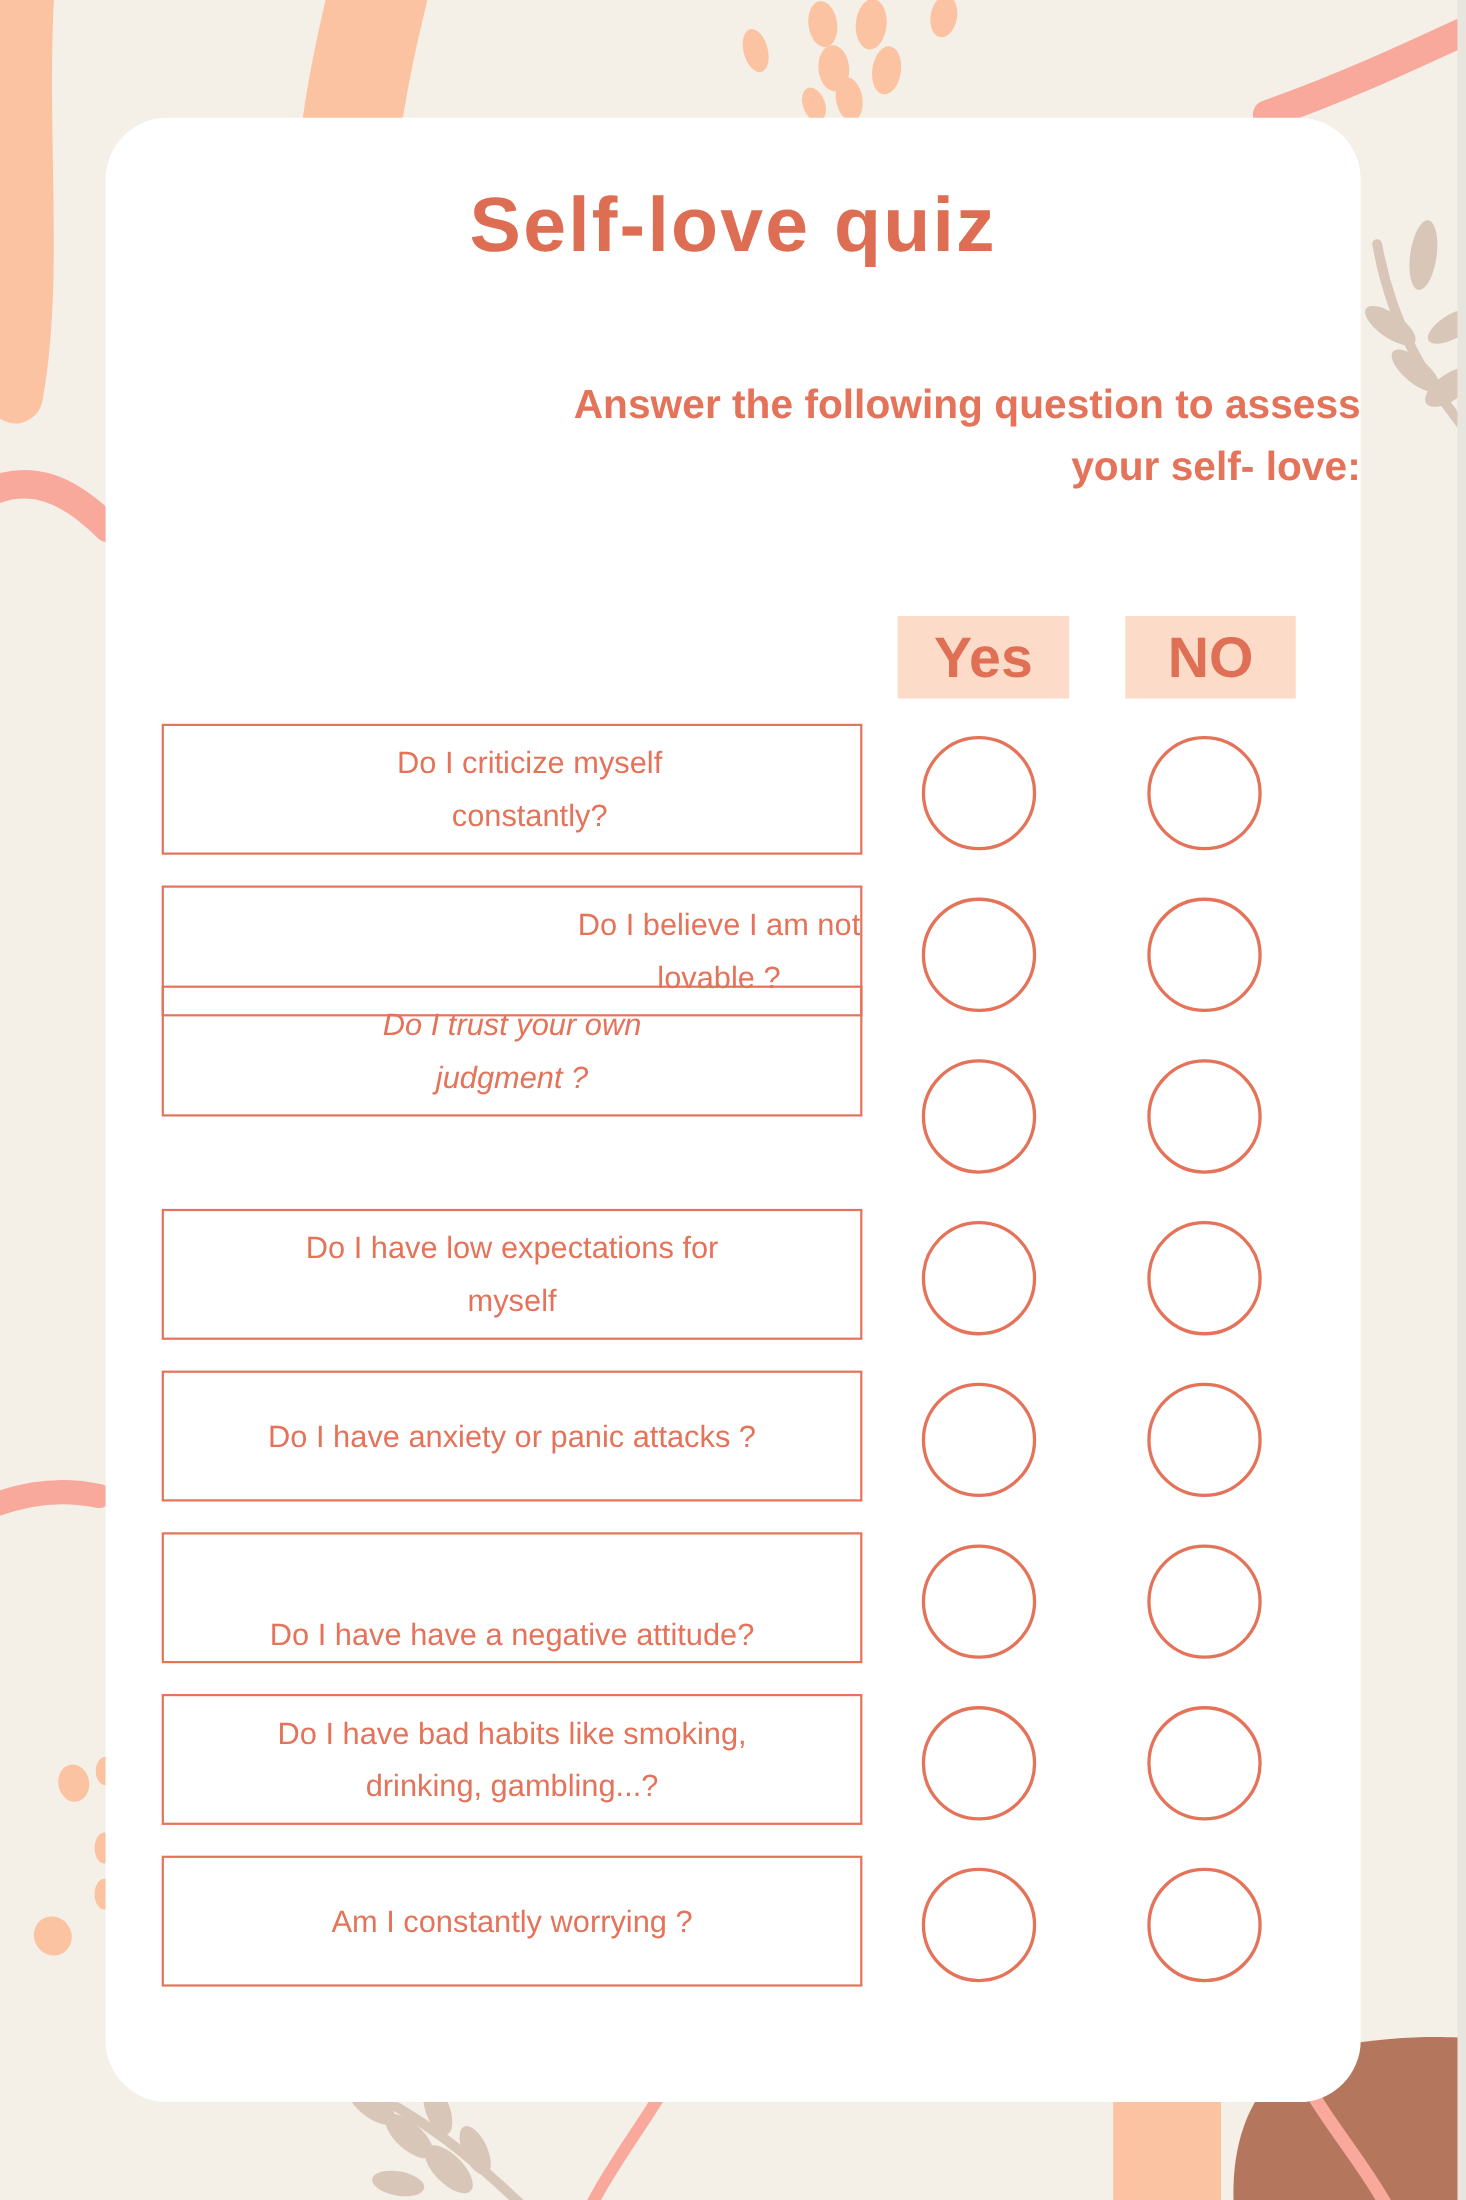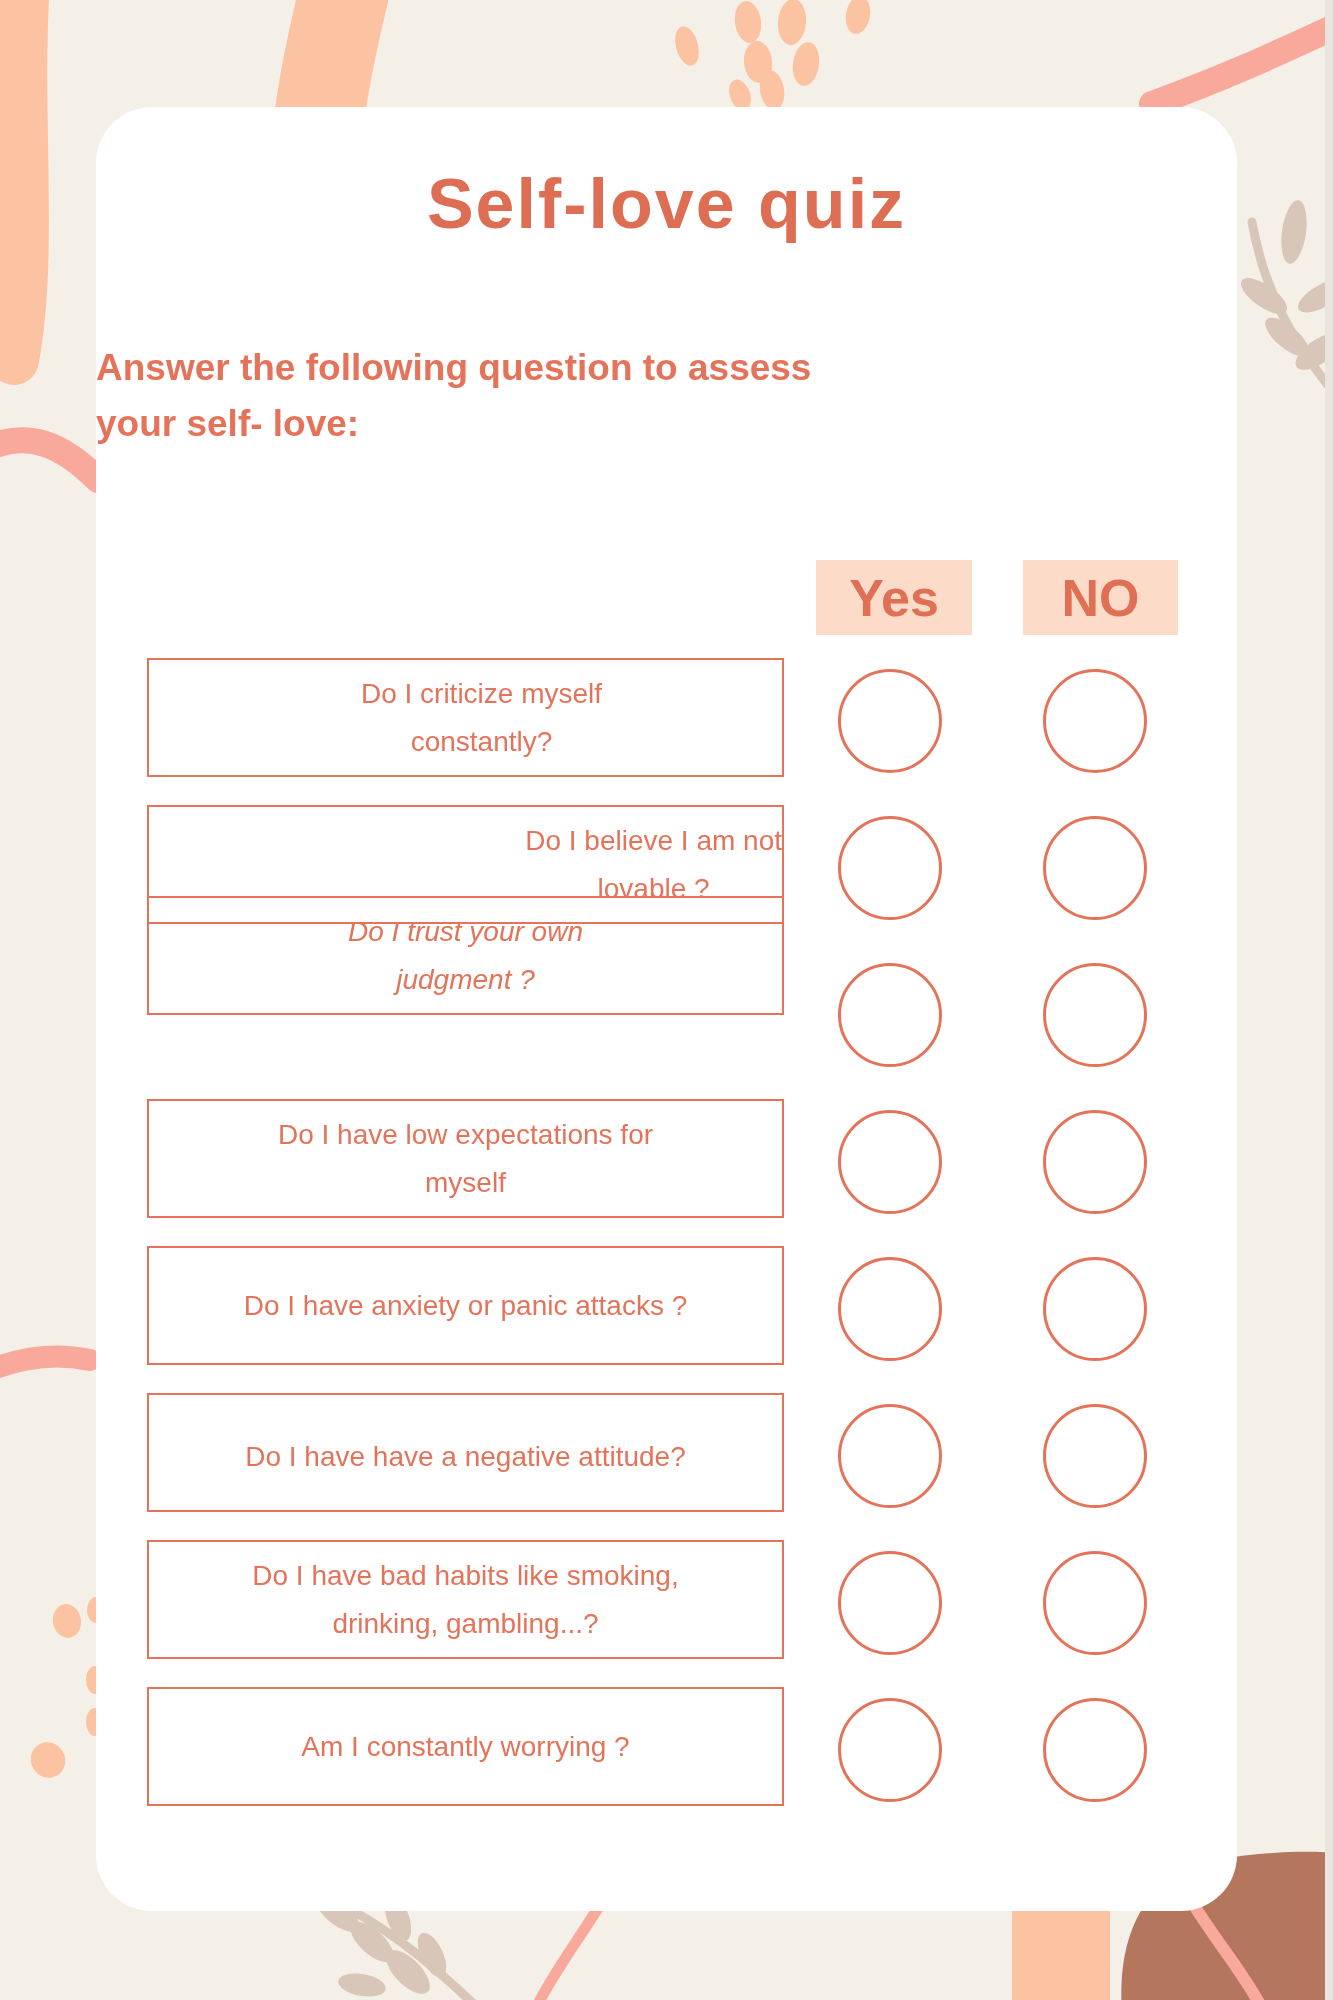--- a/index.html
+++ b/index.html
@@ -19,42 +19,42 @@
 
   .card {
     position:absolute; left:96px; top:107px; width:1141px; height:1804px;
     background:var(--card,#fff); border-radius:56px;
   }
   .title {
     position:absolute; left:96px; top:164px; width:1141px; text-align:center;
     font-size:70px; font-weight:bold; letter-spacing:2px; color:var(--title);
   }
   .subtitle {
-    position:absolute; left:96px; top:340px; width:1141px; text-align:left;
+    position:absolute; left:96px; top:340px; width:1141px; text-align:right;
     font-size:37px; font-weight:bold; line-height:1.5; color:var(--accent);
     white-space:pre-line;
   }
   .col-header {
     position:absolute; top:560px; height:75px;
     display:flex; align-items:center; justify-content:center;
     background:var(--header_bg); color:var(--header_text);
     font-size:52px; font-weight:bold;
   }
   .col-header.yes { left:816px; width:156px; }
   .col-header.no  { left:1023px; width:155px; }
 
   .q-box {
     position:absolute; left:147px; width:637px; height:119px;
     border:2px solid var(--accent);
     display:flex; align-items:center; justify-content:center;
     text-align:center; color:var(--accent);
     font-size:28px; line-height:1.7; background:transparent;
   }
   .q-box span { white-space:pre-line; }
-  .q-box.align-top { align-items:center; padding-top:8px; }
+  .q-box.align-top { align-items:flex-end; padding-top:8px; }
 
   .circle {
     position:absolute; width:104px; height:104px; border-radius:50%;
     border:3px solid var(--accent); background:transparent; cursor:pointer;
   }
   .circle.yes { left:838px; }
   .circle.no  { left:1043px; }
 </style>
 </head>
 <body>

